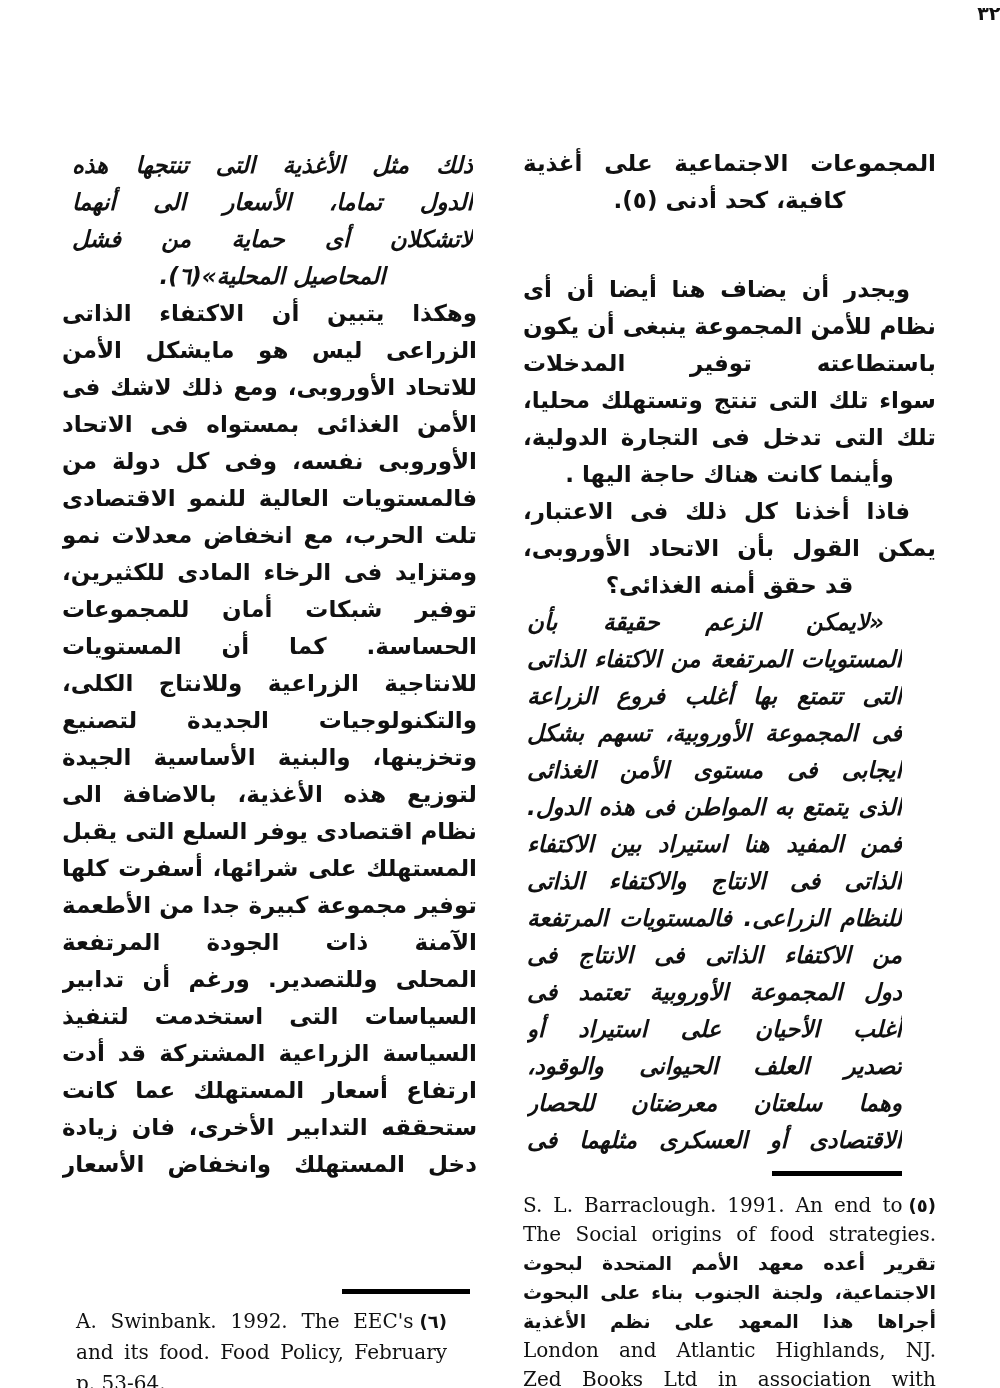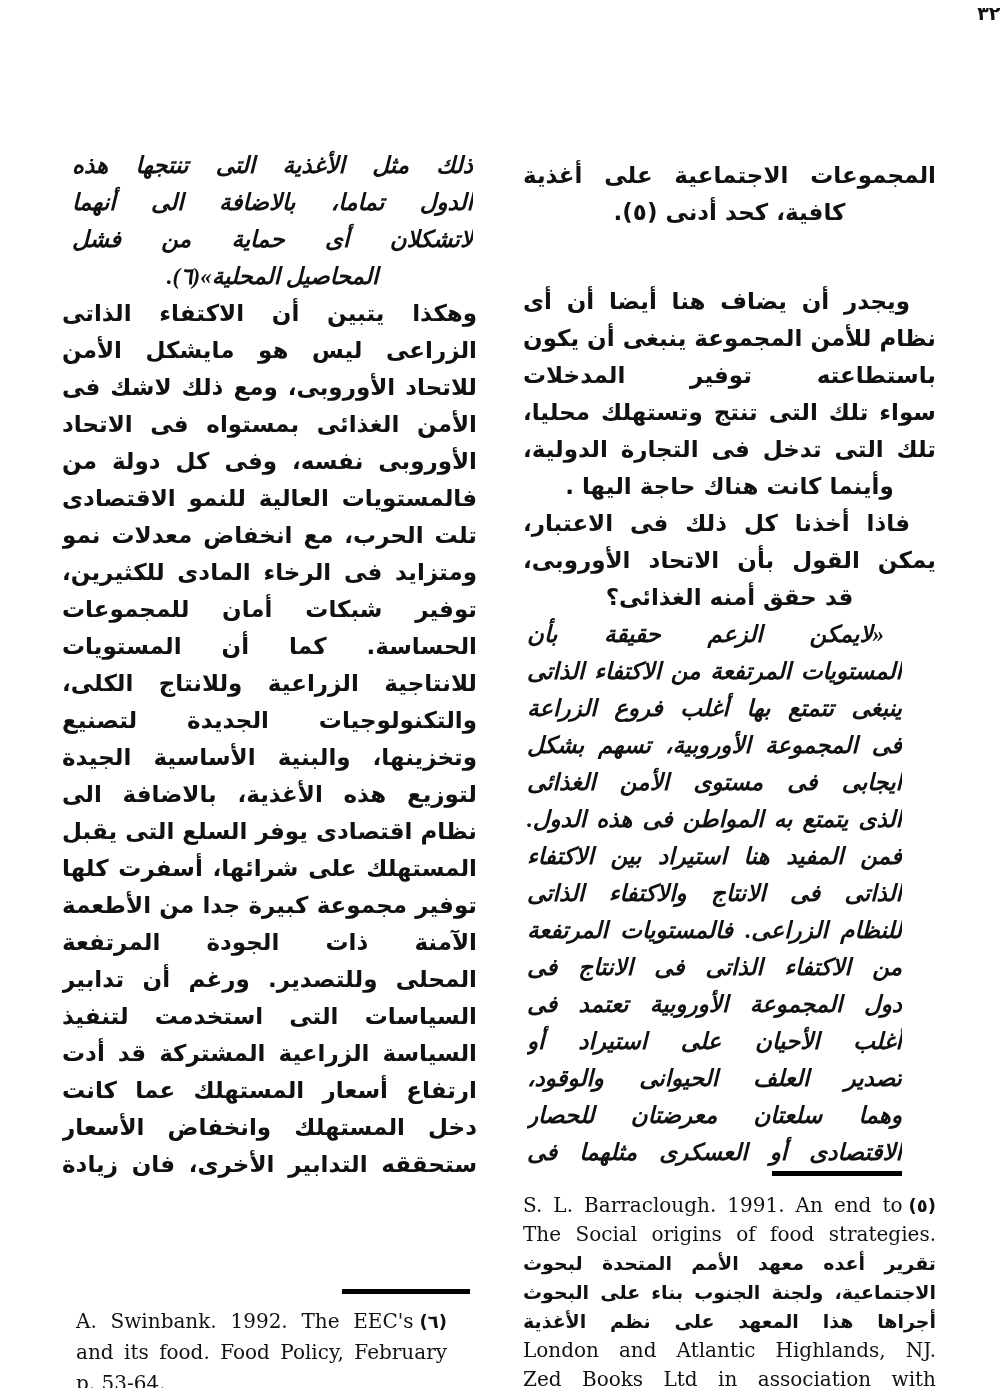--- a/index.html
+++ b/index.html
@@ -8,30 +8,30 @@
     font-family:"DejaVu Sans",sans-serif;position:relative;overflow:hidden;
   }
   .page{position:absolute;inset:0;background:#fff;}
   .page-number{
     position:absolute;top:2px;left:12px;width:100%;text-align:right;
     font-size:19px;font-weight:700;letter-spacing:1px;
   }
   .col{
     position:absolute;direction:rtl;font-size:23px;font-weight:700;
   }
-  .col-right{left:523px;top:157px;width:413px;}
+  .col-right{left:523px;top:145px;width:413px;}
   .col-left{left:62px;top:147px;width:415px;}
   .block{margin:0;}
   .col-right .block.para:first-of-type{margin-top:0;}
   .col-right .block.quote-tail + .block.para{margin-top:52px;}
   .line{
     height:37px;line-height:37px;overflow:hidden;
     text-align:justify;text-align-last:justify;white-space:normal;
   }
-  .block.quote .line{font-style:italic;font-family:Liberation Serif, serif;}
+  .block.quote .line{font-style:italic;}
   .col-right .block.quote{padding-left:4px;padding-right:34px;}
   .col-right .block.quote .line.first{text-indent:18px;}
   .col-left .block.quote{padding-left:10px;padding-right:4px;}
   .col-right .block.para .line.first{text-indent:26px;}
   
   .block.para .line.last,
   .block.quote-tail .line.last{text-align-last:center;}
   .col-right .block.quote .line.last{text-align-last:justify;}
   .col-left .block.quote .line.last{text-align-last:center;}
   .col-left .block.para .line.last{text-align-last:justify;}
@@ -85,39 +85,39 @@
         <div class="line last">وأينما كانت هناك حاجة اليها .</div>
       </div>
       <div class="block para">
         <div class="line first">فاذا أخذنا كل ذلك فى الاعتبار، هل</div>
         <div class="line">يمكن القول بأن الاتحاد الأوروبى، مثلا ،</div>
         <div class="line last">قد حقق أمنه الغذائى؟</div>
       </div>
       <div class="block quote">
         <div class="line first">«لايمكن الزعم حقيقة بأن</div>
         <div class="line">المستويات المرتفعة من الاكتفاء الذاتى</div>
-        <div class="line">ينبغى تتمتع بها أغلب فروع الزراعة</div>
+        <div class="line">التى تتمتع بها أغلب فروع الزراعة</div>
         <div class="line">فى المجموعة الأوروبية، تسهم بشكل</div>
         <div class="line">ايجابى فى مستوى الأمن الغذائى</div>
         <div class="line">الذى يتمتع به المواطن فى هذه الدول.</div>
         <div class="line">فمن المفيد هنا استيراد بين الاكتفاء</div>
         <div class="line">الذاتى فى الانتاج والاكتفاء الذاتى</div>
         <div class="line">للنظام الزراعى. فالمستويات المرتفعة</div>
         <div class="line">من الاكتفاء الذاتى فى الانتاج فى</div>
         <div class="line">دول المجموعة الأوروبية تعتمد فى</div>
         <div class="line">أغلب الأحيان على استيراد أو</div>
         <div class="line">تصدير العلف الحيوانى والوقود،</div>
         <div class="line">وهما سلعتان معرضتان للحصار</div>
         <div class="line last">الاقتصادى أو العسكرى مثلهما فى</div>
       </div>
     </div>
   <div class="col col-left">
       <div class="block quote">
         <div class="line first">ذلك مثل الأغذية التى تنتجها هذه</div>
-        <div class="line">الدول تماما، بالاضافة الى أنهما</div>
+        <div class="line">الدول تماما، الأسعار الى أنهما</div>
         <div class="line">لاتشكلان أى حماية من فشل</div>
         <div class="line last">المحاصيل المحلية»(٦).</div>
       </div>
       <div class="block para">
         <div class="line first">وهكذا يتبين أن الاكتفاء الذاتى</div>
         <div class="line">الزراعى ليس هو مايشكل الأمن الغذائى</div>
         <div class="line">للاتحاد الأوروبى، ومع ذلك لاشك فى أن</div>
         <div class="line">الأمن الغذائى بمستواه فى الاتحاد</div>
         <div class="line">الأوروبى نفسه، وفى كل دولة من دوله،</div>
         <div class="line">فالمستويات العالية للنمو الاقتصادى التى</div>
@@ -130,22 +130,22 @@
         <div class="line">وتخزينها، والبنية الأساسية الجيدة</div>
         <div class="line">لتوزيع هذه الأغذية، بالاضافة الى وجود</div>
         <div class="line">نظام اقتصادى يوفر السلع التى يقبل</div>
         <div class="line">المستهلك على شرائها، أسفرت كلها عن</div>
         <div class="line">توفير مجموعة كبيرة جدا من الأطعمة</div>
         <div class="line">الآمنة ذات الجودة المرتفعة للاستهلاك</div>
         <div class="line">المحلى وللتصدير. ورغم أن تدابير</div>
         <div class="line">السياسات التى استخدمت لتنفيذ</div>
         <div class="line">السياسة الزراعية المشتركة قد أدت الى</div>
         <div class="line">ارتفاع أسعار المستهلك عما كانت</div>
+        <div class="line">ستحققه التدابير الأخرى، فان زيادة</div>
         <div class="line last">دخل المستهلك وانخفاض الأسعار</div>
-        <div class="line">ستحققه التدابير الأخرى، فان زيادة</div>
       </div>
     </div>
 
   <div class="footnote fn-right">
     <div class="fn-rule"></div>
     <div class="fn-lines">
         <div class="fn-line ltr with-marker">
           <span class="fn-text">S. L. Barraclough. 1991. An end to hunger?</span>
           <span class="fn-marker">(٥)</span>
         </div>

